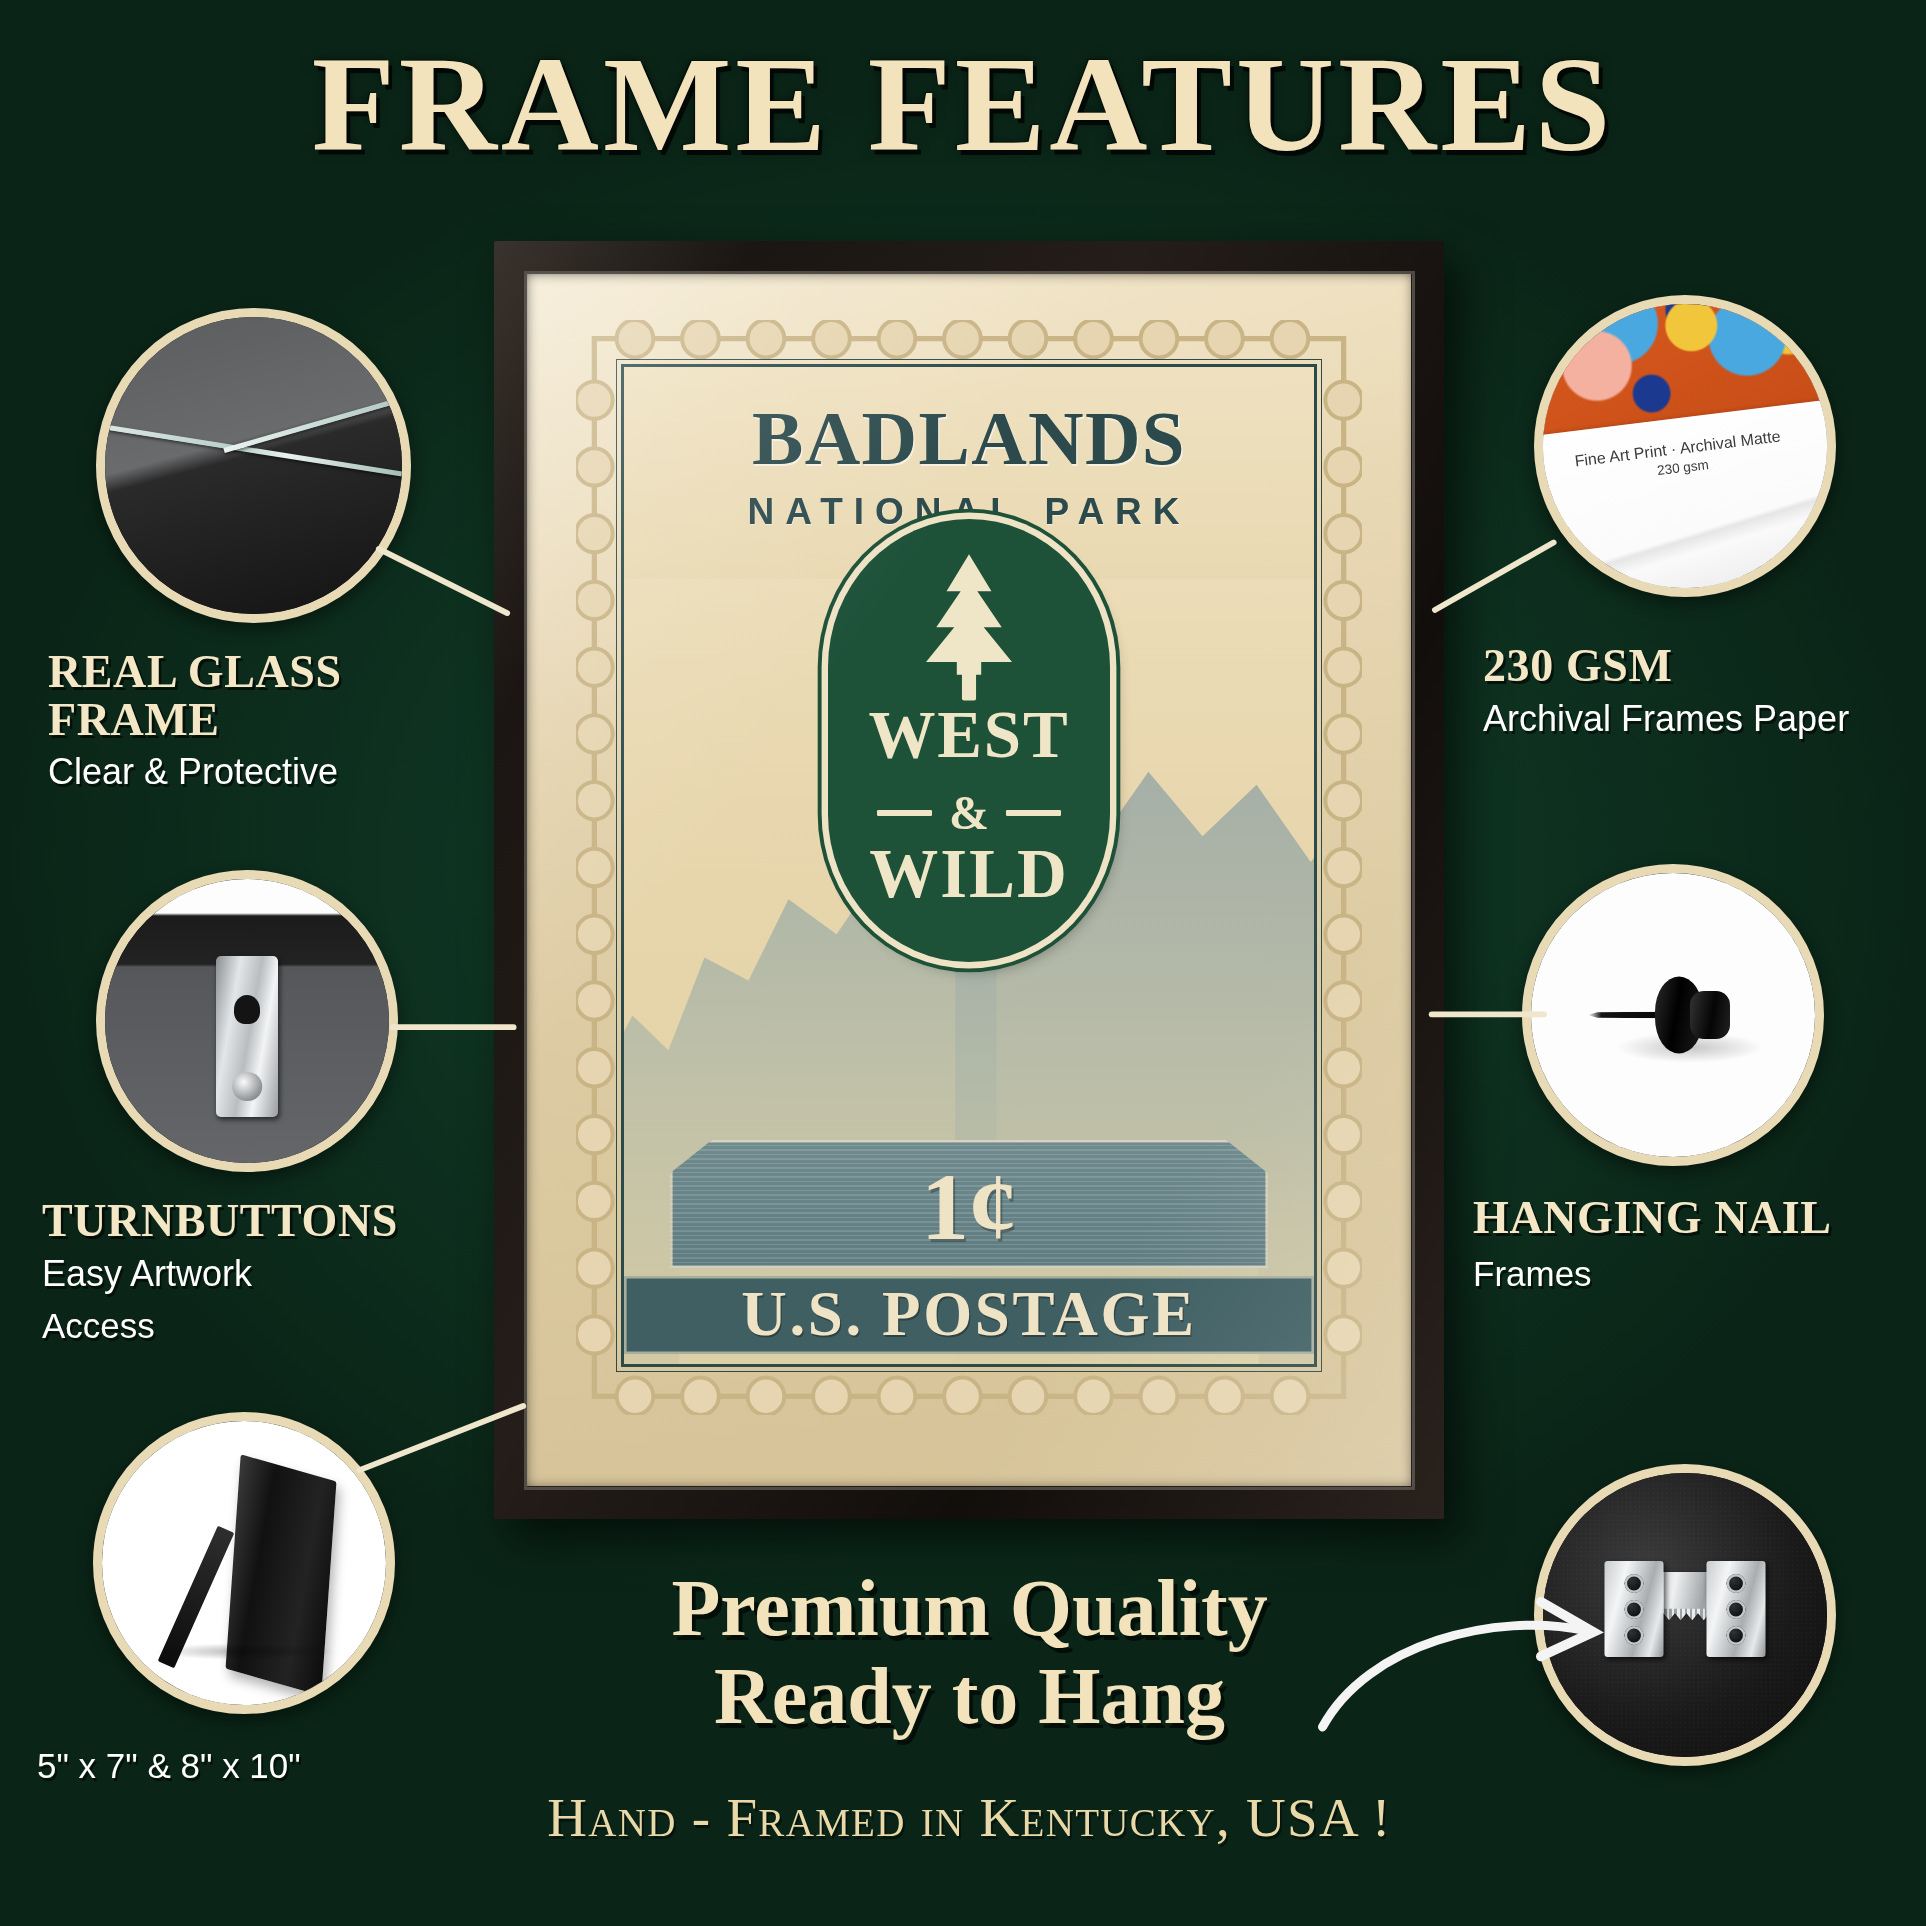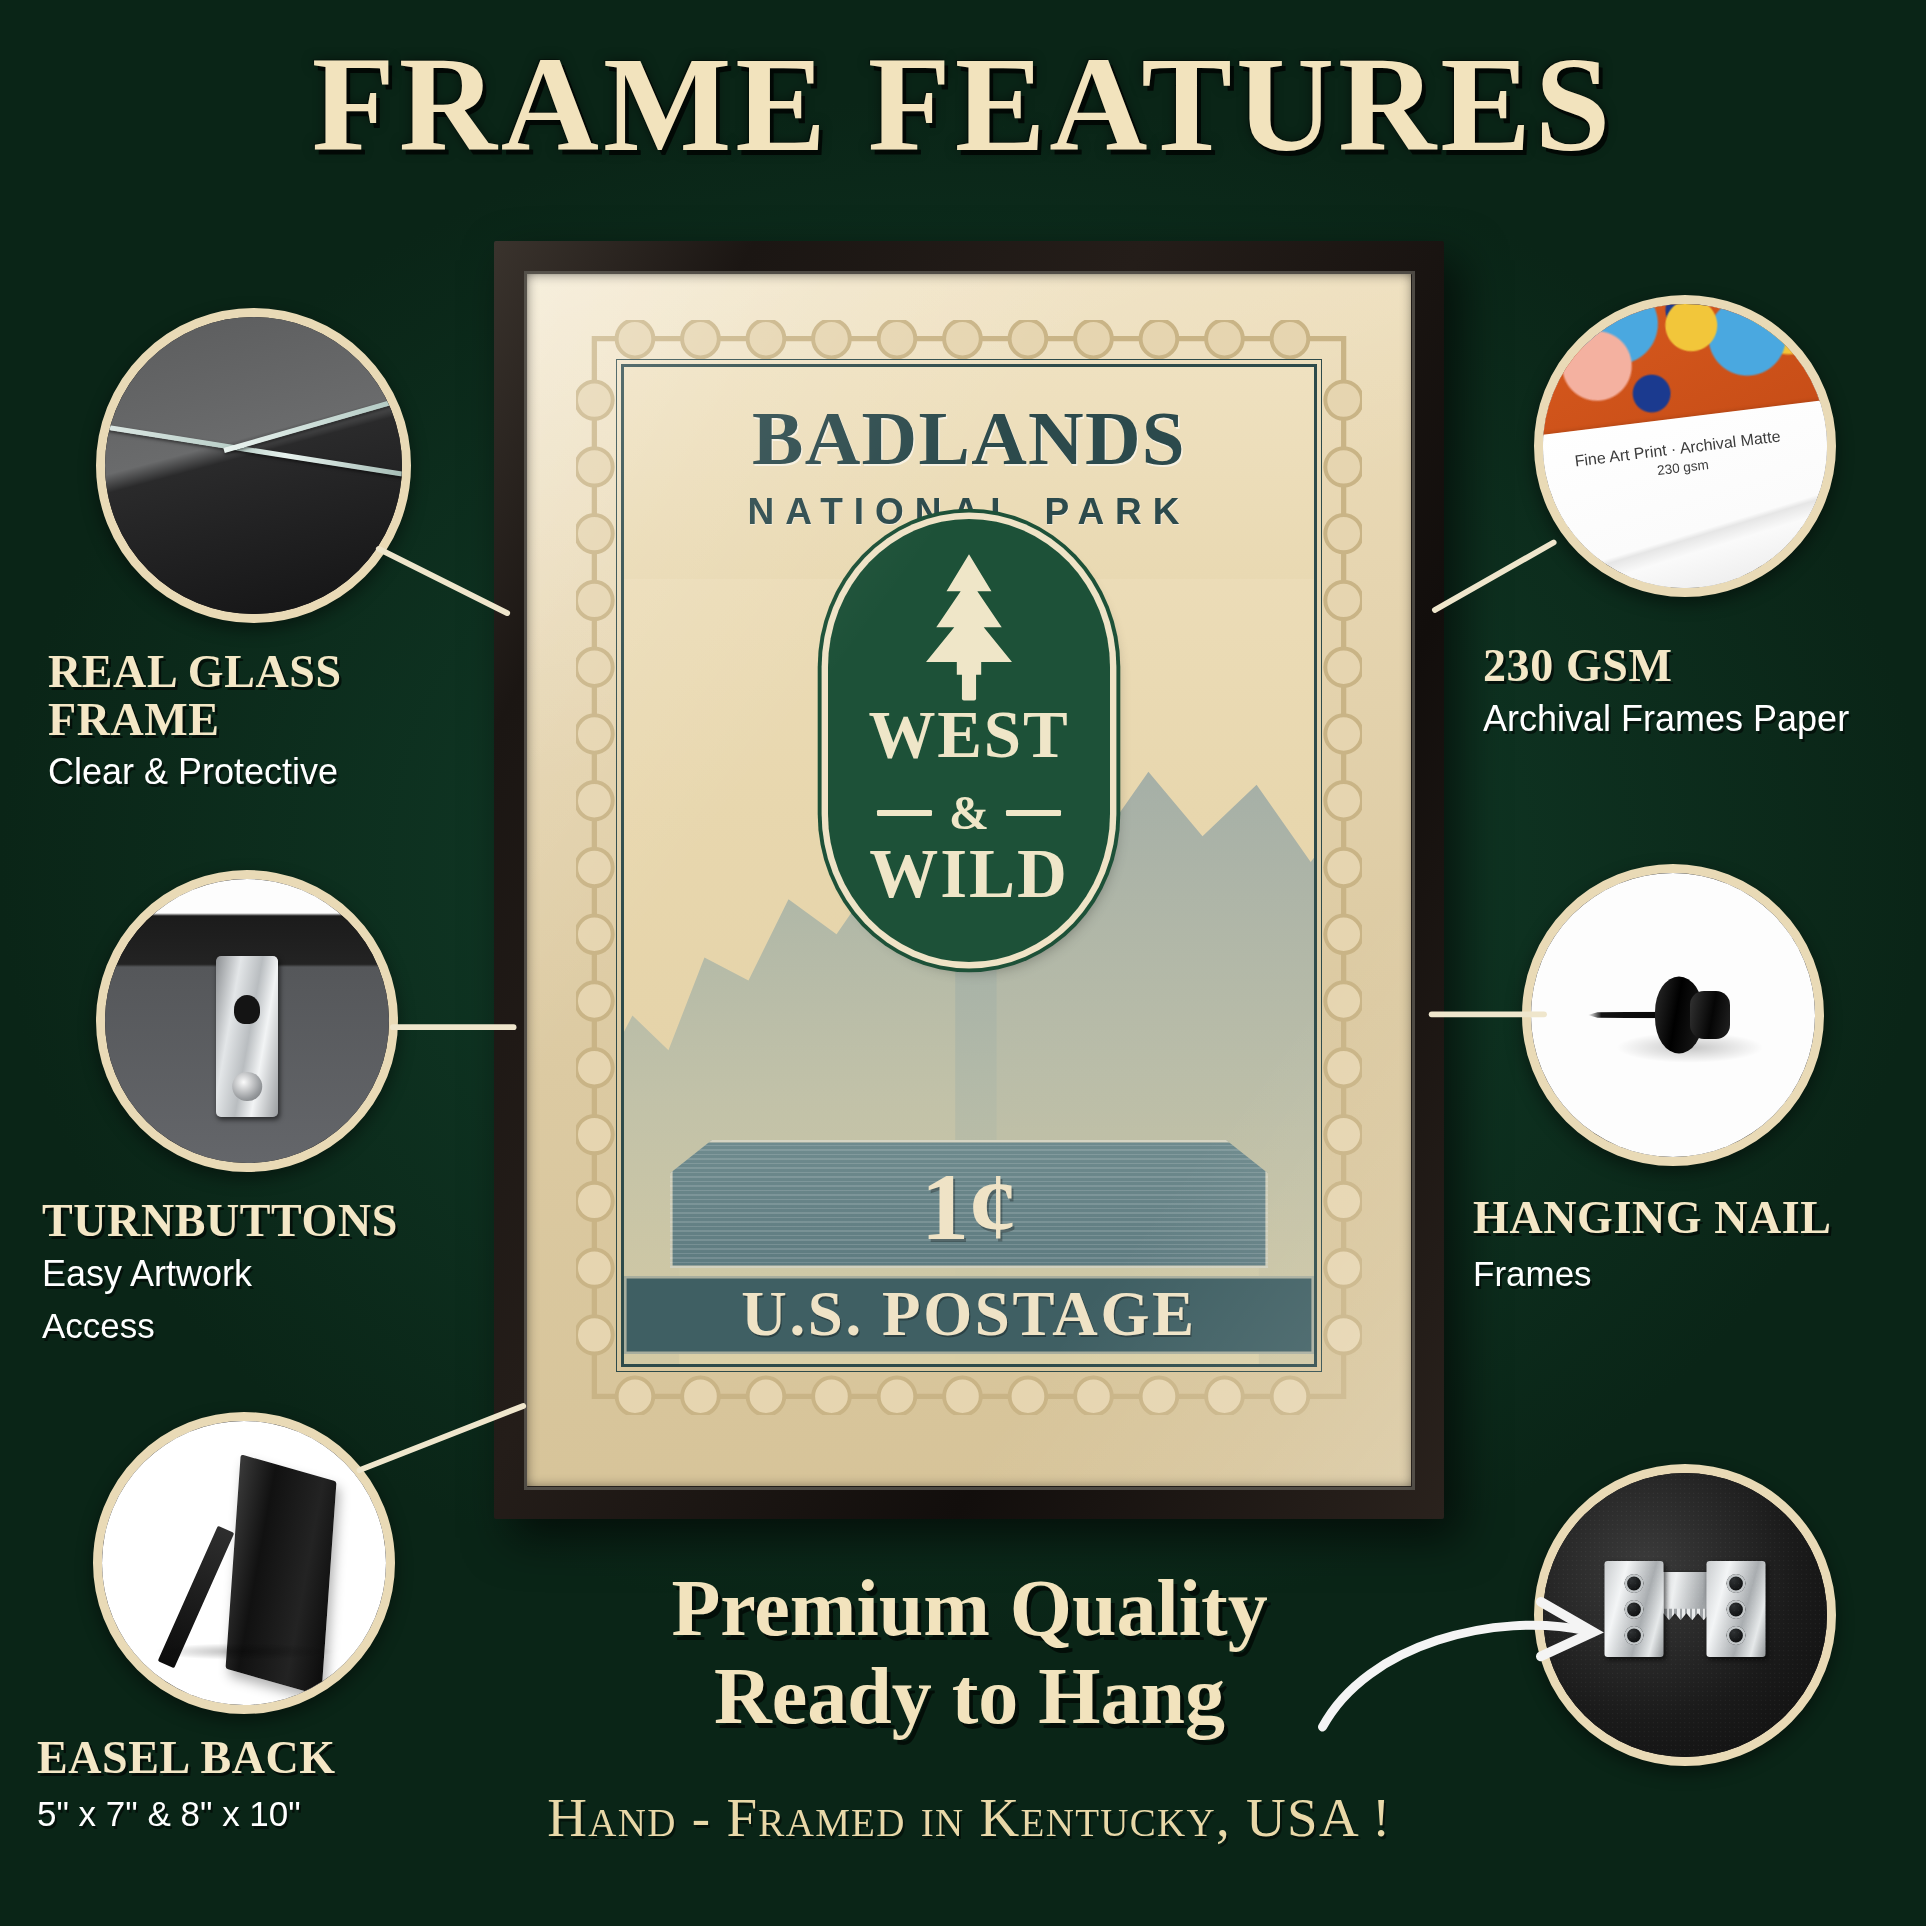--- a/index.html
+++ b/index.html
@@ -467,21 +467,20 @@
   </div>
 
   <div class="fc" style="left:93px;top:1412px;width:302px;height:302px;">
     <div class="inner ph-easel">
       <div class="board"></div>
       <div class="leg"></div>
       <div class="shade"></div>
     </div>
   </div>
   <div class="cap" style="left:37px;top:1734px;">
-    <div class="h">EASEL BACK</div>
     <p class="s2">5" x 7"   &amp;   8" x 10"</p>
   </div>
 
   <div class="fc" style="left:1534px;top:295px;width:302px;height:302px;">
     <div class="inner ph-paper">
       <div class="art"></div>
       <div class="stack"></div>
       <div class="lbl">Fine Art Print · Archival Matte</div>
       <div class="lbl2">230 gsm</div>
     </div>

